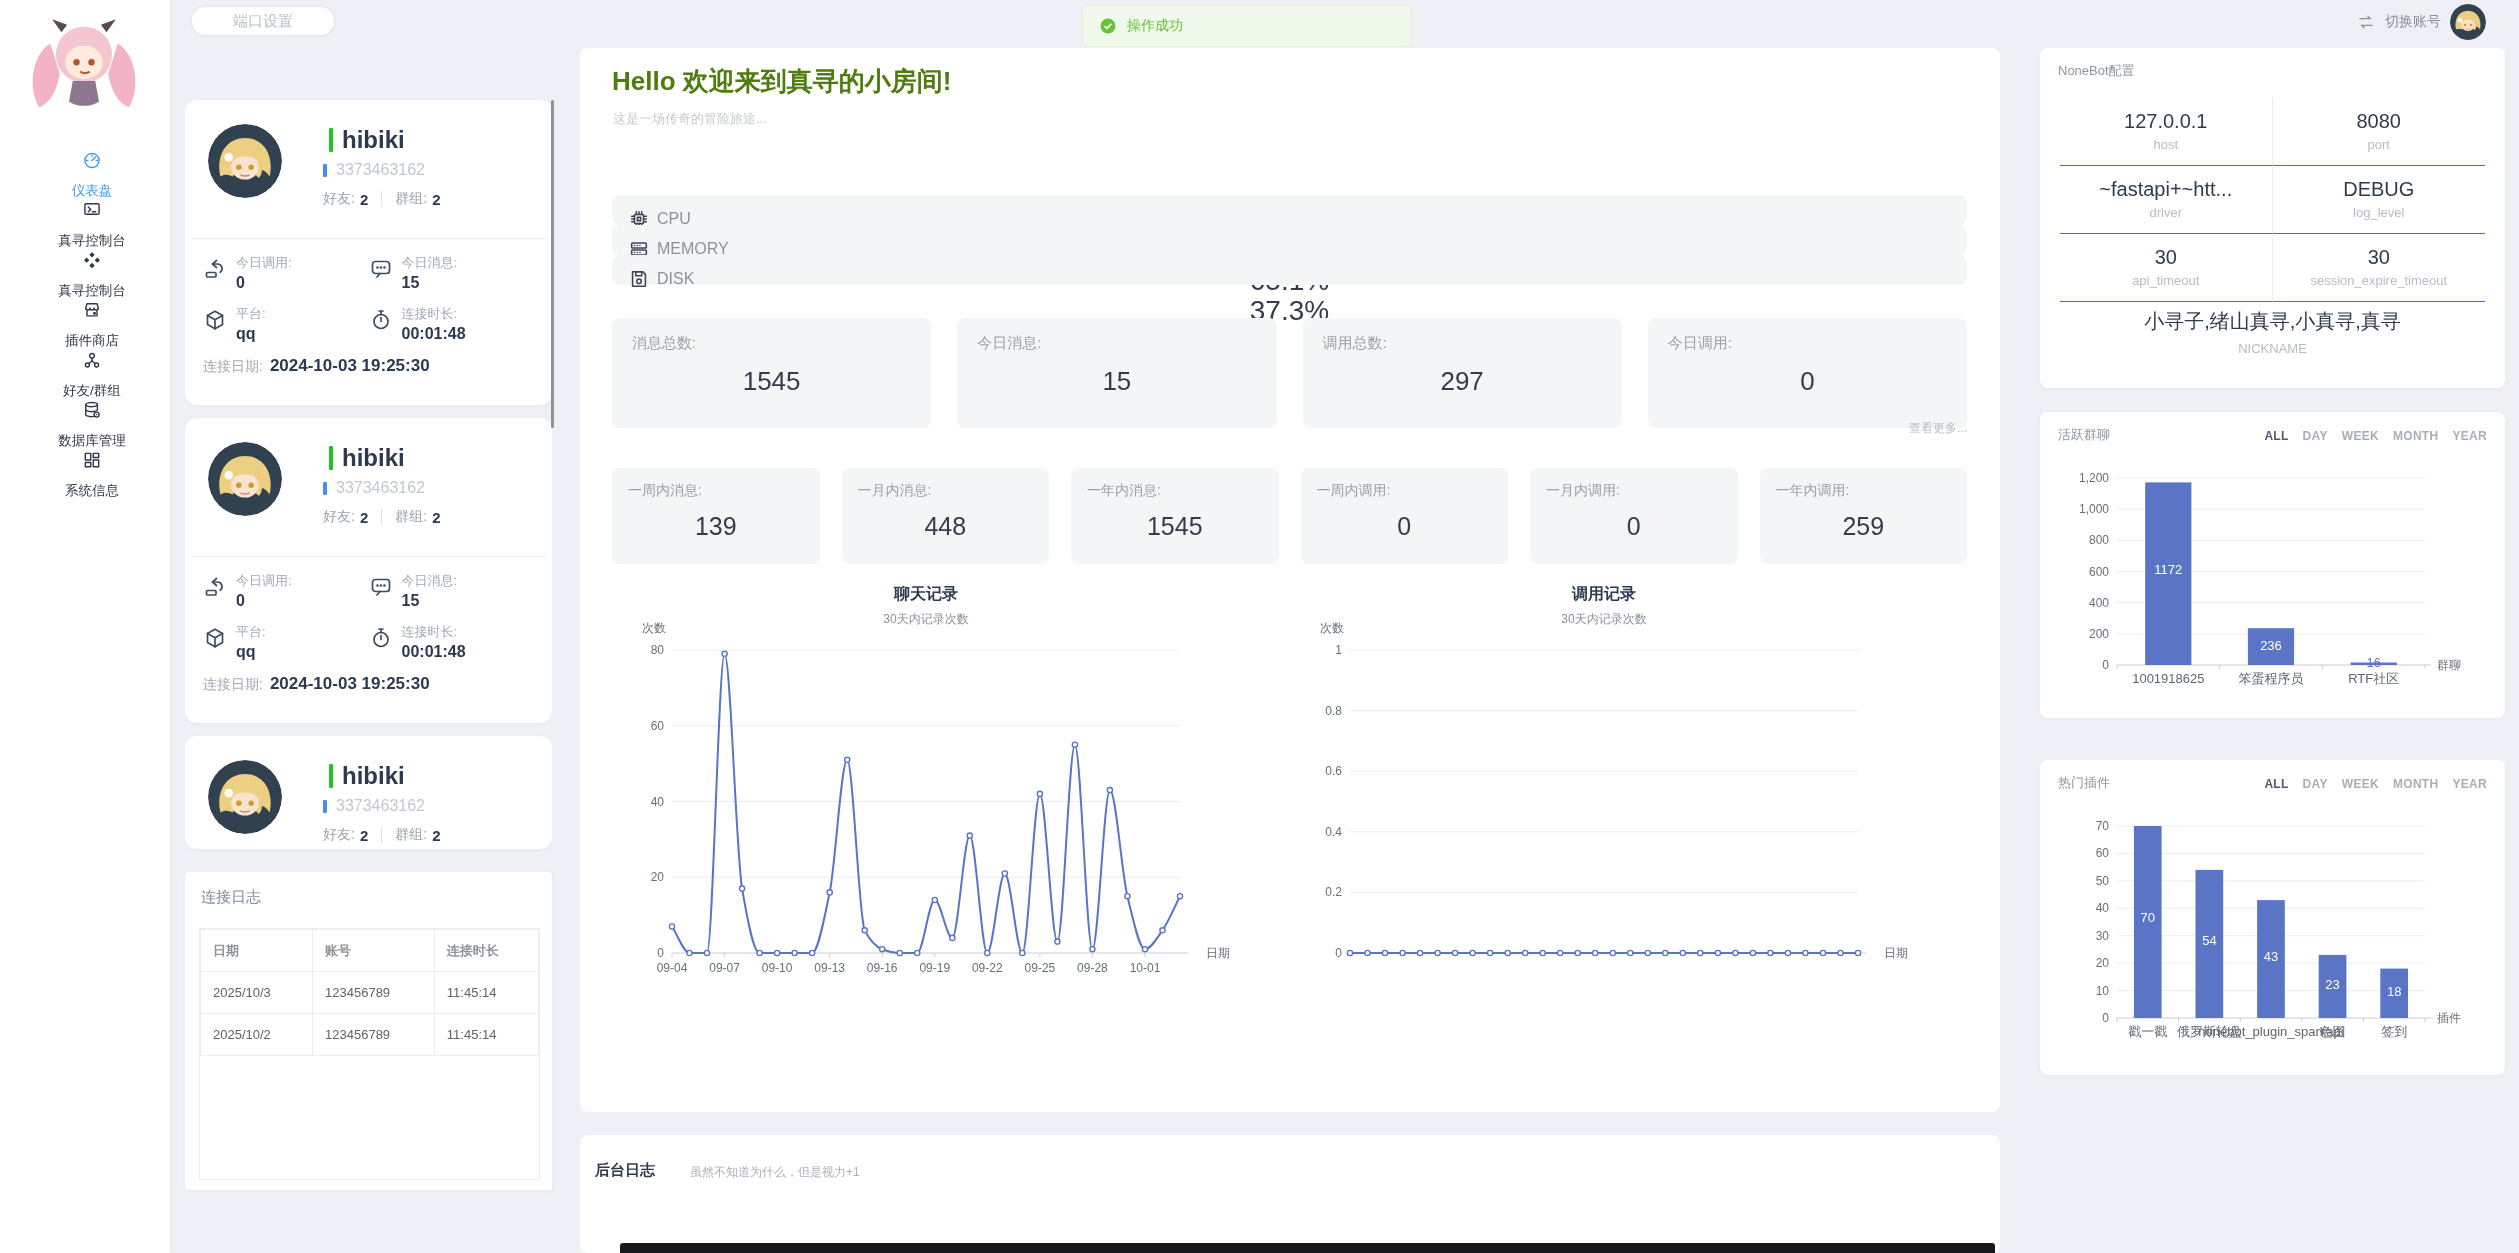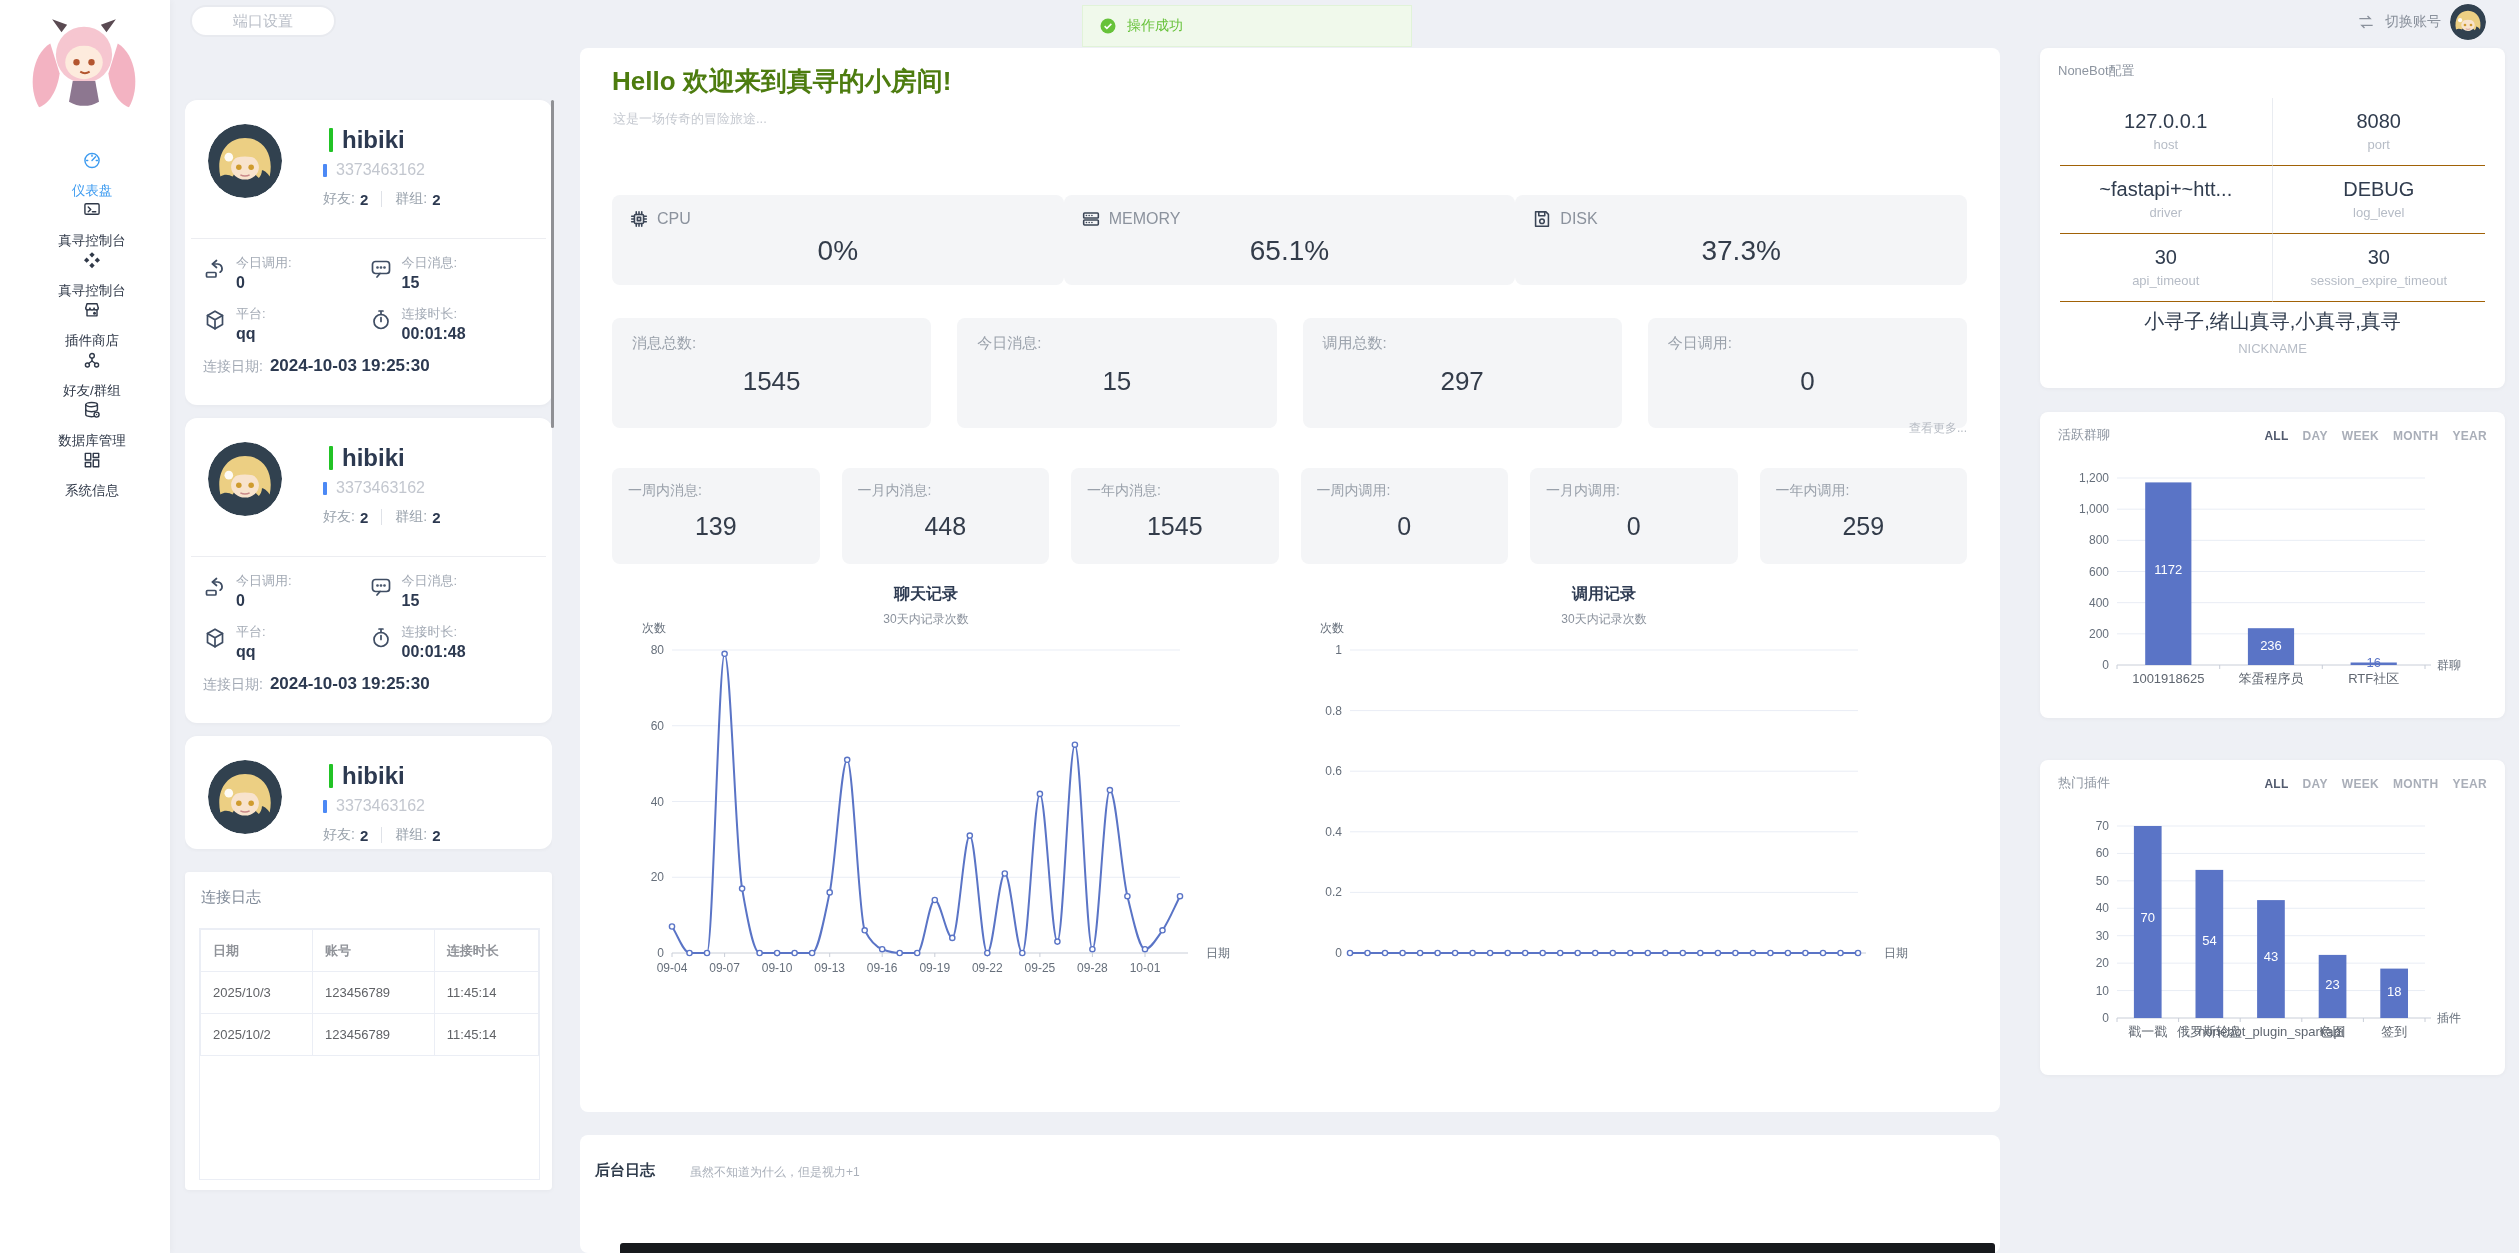--- a/index.html
+++ b/index.html
@@ -48,21 +48,21 @@
   .connlog-title{position:absolute;left:16px;top:16px;font-size:15px;color:#808a98;}
   .table-box{position:absolute;left:14px;top:56px;width:339px;height:250px;border:1px solid #ebeef5;}
   .logtable{width:100%;border-collapse:collapse;}
   .logtable th,.logtable td{border:1px solid #ebeef5;height:41px;padding:0 12px;text-align:left;font-size:13px;}
   .logtable th{color:#909399;font-weight:700;}
   .logtable td{color:#606266;}
   
   .main-panel{position:absolute;left:580px;top:48px;width:1420px;height:1064px;background:#fff;border-radius:8px;}
   .greeting{position:absolute;left:32px;top:16px;font-size:26px;font-weight:700;color:#4d7c0f;}
   .subtitle{position:absolute;left:33px;top:62px;font-size:13px;color:#c6cad1;}
-  .sys-row{position:absolute;left:32px;right:33px;top:147px;height:90px;display:flex;}
+  .sys-row{position:absolute;left:32px;right:33px;top:147px;height:90px;display:flex;flex-direction:column;}
   .sys-box{flex:1;background:#f4f5f7;border-radius:8px;position:relative;}
   .sys-head{position:absolute;left:16px;top:13px;display:flex;align-items:center;gap:7px;color:#3a4556;}
   .sys-head svg{width:22px;height:22px;display:block;}
   .sys-label{font-size:16px;color:#8b929d;}
   .sys-value{position:absolute;left:0;right:0;top:40px;text-align:center;font-size:28px;color:#333c4a;}
   .tot-row{position:absolute;left:32px;right:33px;top:270px;height:110px;display:flex;gap:26px;}
   .tot-box{flex:1;background:#f4f5f7;border-radius:8px;position:relative;}
   .tot-label{position:absolute;left:20px;top:16px;font-size:15px;color:#9aa1ab;}
   .tot-value{position:absolute;left:0;right:0;top:48px;text-align:center;font-size:26px;color:#333c4a;}
   .view-more{position:absolute;right:33px;top:372px;font-size:12px;color:#b7bcc4;cursor:pointer;}
@@ -87,21 +87,21 @@
   .cfg-grid{position:absolute;left:20px;right:20px;top:50px;display:grid;grid-template-columns:1fr 1fr;}
   .cfg-cell{border-bottom:1px solid #a16207;padding:12px 0 13px;text-align:center;}
   .cfg-cell.left{border-right:1px solid #e9ecf1;}
   .cfg-value{font-size:20px;color:#303c4e;font-weight:500;}
   .cfg-label{font-size:13px;color:#b6bcc6;margin-top:4px;}
   .nick-block{position:absolute;left:0;right:0;top:260px;text-align:center;}
   .nick-value{font-size:20px;color:#303c4e;font-weight:500;}
   .nick-label{font-size:13px;color:#b6bcc6;margin-top:6px;}
   .rchart{position:absolute;left:15px;top:46px;}
   
-  .toast{position:absolute;left:1082px;top:5px;width:330px;height:42px;background:#f0f9eb;border:1px solid #e1f3d8;border-radius:0;display:flex;align-items:center;padding-left:16px;box-sizing:border-box;}
+  .toast{position:absolute;left:1082px;top:5px;width:330px;height:42px;background:#f0f9eb;border:1px solid #e1f3d8;border-radius:6px;display:flex;align-items:center;padding-left:16px;box-sizing:border-box;}
   .toast svg{width:18px;height:18px;}
   .toast-text{font-size:14px;color:#67c23a;margin-left:10px;}
   .topright{position:absolute;right:33px;top:4px;display:flex;align-items:center;gap:9px;}
   .switch-ic{width:20px;height:20px;color:#8a919c;}
   .switch-ic svg{width:20px;height:20px;display:block;}
   .switch-label{font-size:14px;color:#8a919c;cursor:pointer;}
   .tr-avatar{width:36px;height:36px;border-radius:50%;overflow:hidden;cursor:pointer;}
   .tr-avatar svg{width:36px;height:36px;display:block;}
   
   .ctitle{font-size:16px;font-weight:700;fill:#2e3b52;text-anchor:middle;}

